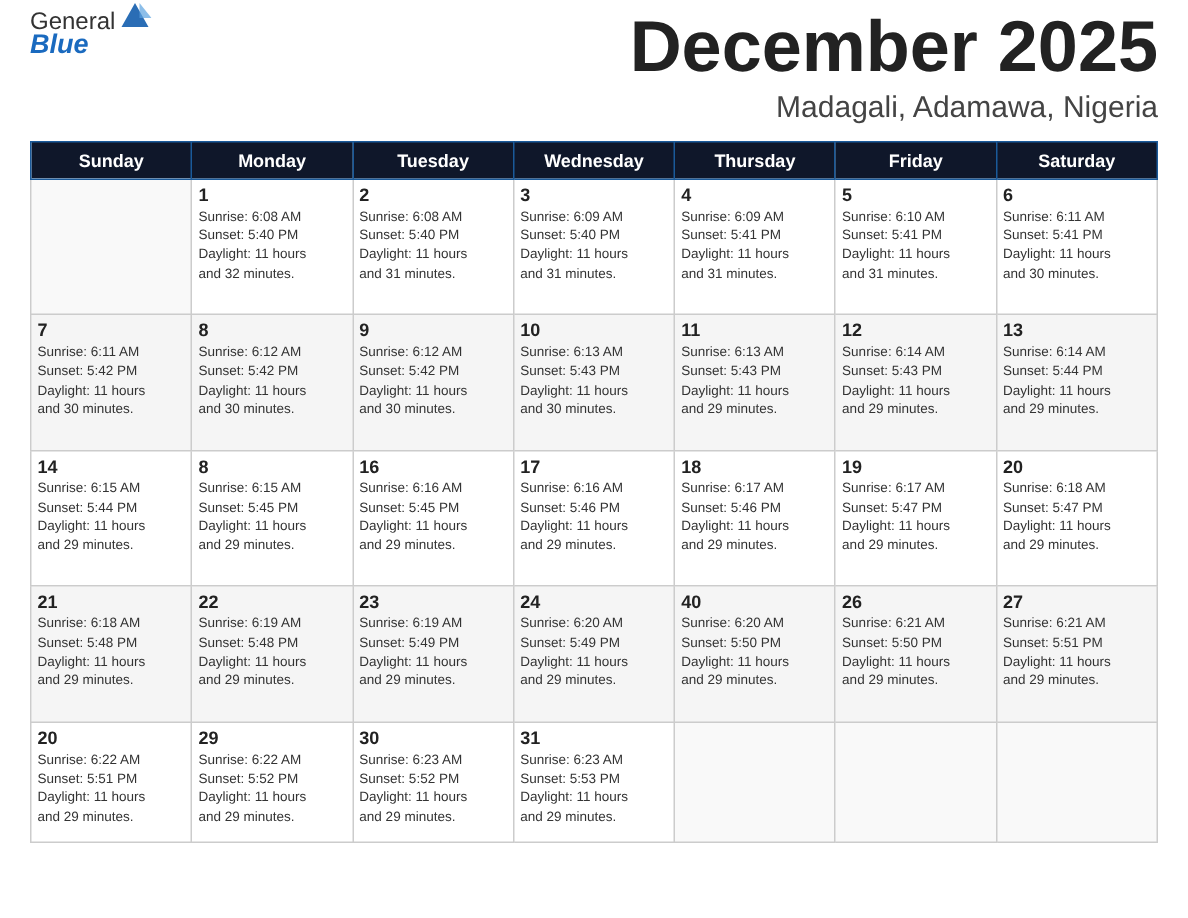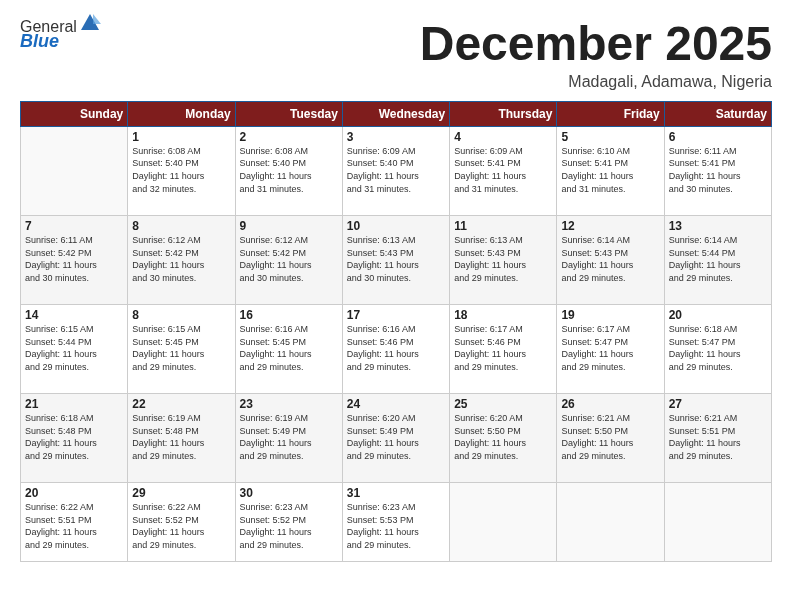--- a/index.html
+++ b/index.html
@@ -6,21 +6,21 @@
     body {
       width: 792px;
       height: 612px;
       font-family: Arial, sans-serif;
       background: #fff;
       overflow: hidden;
     }
     .page {
       width: 792px;
       height: 572px;
-      padding: 18px 20px 10px 20px;
+      padding: 6px 20px 10px 20px;
       display: flex;
       flex-direction: column;
     }
     .header {
       display: flex;
       justify-content: space-between;
       align-items: flex-start;
       margin-bottom: 10px;
     }
     .logo {
@@ -33,38 +33,38 @@
     .title-block {
       text-align: right;
     }
     .month-title {
       font-size: 48px;
       font-weight: bold;
       color: #222;
       line-height: 1.1;
     }
     .location {
-      font-size: 16px;
+      font-size: 20px;
       color: #444;
       margin-top: 2px;
     }
     .calendar {
       flex: 1;
       border: 1px solid #ccc;
       border-collapse: collapse;
       width: 100%;
       table-layout: fixed;
     }
     .calendar th {
-      background: #7f1d1d;
+      background: #0f172a;
       color: #fff;
       font-size: 12px;
       font-weight: bold;
       padding: 5px 4px;
-      text-align: right;
+      text-align: center;
       border: 1px solid #1a5a9a;
     }
     .calendar td {
       border: 1px solid #ccc;
       vertical-align: top;
       padding: 3px 4px;
       font-size: 9.5px;
       color: #333;
       height: 82px;
     }
@@ -296,21 +296,21 @@
 and 29 minutes.</div>
           </td>
           <td>
             <span class="day-number">24</span>
             <div class="day-info" style="white-space: pre-line;">Sunrise: 6:20 AM
 Sunset: 5:49 PM
 Daylight: 11 hours
 and 29 minutes.</div>
           </td>
           <td>
-            <span class="day-number">25</span>
+            <span class="day-number">40</span>
             <div class="day-info" style="white-space: pre-line;">Sunrise: 6:20 AM
 Sunset: 5:50 PM
 Daylight: 11 hours
 and 29 minutes.</div>
           </td>
           <td>
             <span class="day-number">26</span>
             <div class="day-info" style="white-space: pre-line;">Sunrise: 6:21 AM
 Sunset: 5:50 PM
 Daylight: 11 hours

